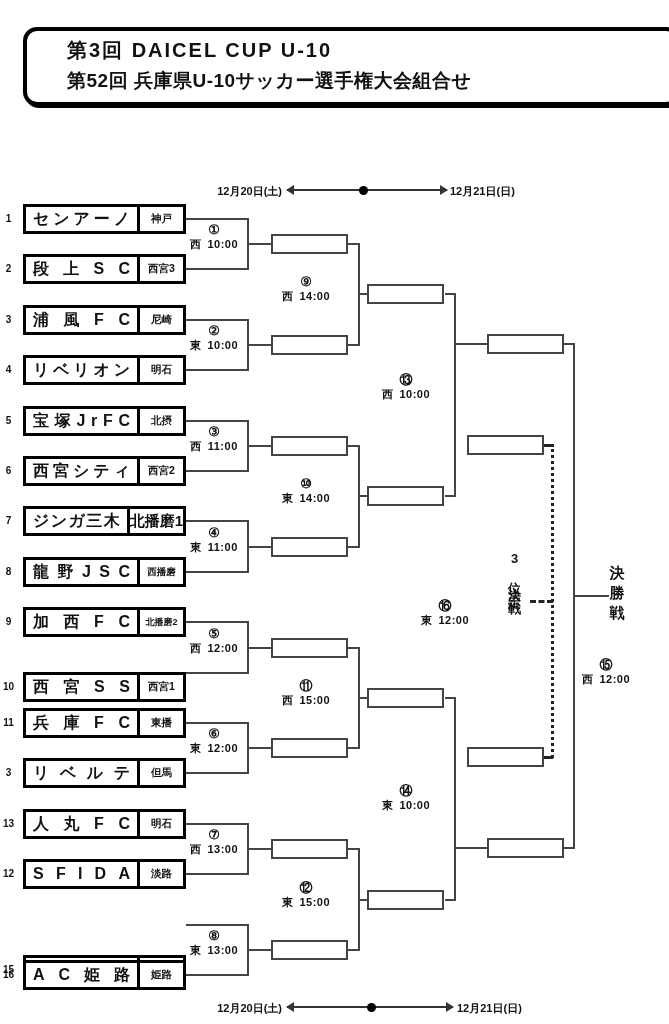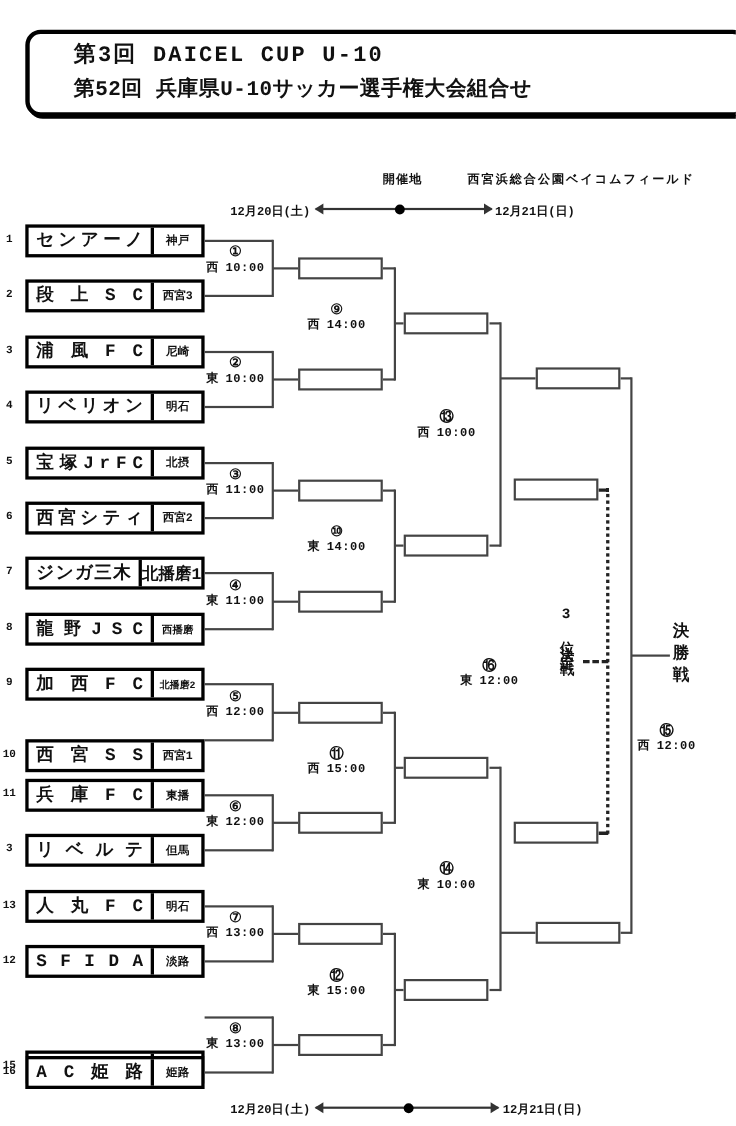--- a/index.html
+++ b/index.html
@@ -1,18 +1,18 @@
 <!DOCTYPE html>
 <html><head>
 <meta charset="utf-8">
 <style>
   html,body{margin:0;padding:0;background:#fff;}
   .page{
     position:relative; width:669px; height:1024px; background:#fff;
-    font-family:Liberation Mono, monospace;
+    font-family:Liberation Sans, sans-serif;
     color:#111; overflow:hidden;
   }
   
   .title-box{
     position:absolute; left:23px; top:27px; width:609px; height:67px;
     border:4px solid #000; border-radius:14px; background:#fff;
     box-shadow:2px 2px 0 #000;
     padding:4px 0 0 40px;
   }
   .title-line1{font-size:20px; font-weight:bold; letter-spacing:2px; line-height:31px; white-space:nowrap;}
@@ -62,23 +62,20 @@
 </head>
 <body>
 
 <div class="page">
 
   <div class="title-box">
     <div class="title-line1">第3回 DAICEL CUP U-10</div>
     <div class="title-line2">第52回 兵庫県U-10サッカー選手権大会組合せ</div>
   </div>
 
-  <div class="info-row" style="top:155px">
-    <span class="info-label">開催地</span><span class="info-value sp">西宮浜総合公園ベイコムフィールド</span>
-  </div>
 
   <span class="tl-label" style="left:150px;top:184px;width:132px;text-align:right">12月20日(土)</span>
   <div class="tl-arrow" style="left:287px;top:189px;width:160px">
     <span class="tl-dot" style="left:45%"></span>
   </div>
   <span class="tl-label" style="left:450px;top:184px">12月21日(日)</span>
 
   <span class="tl-label" style="left:150px;top:1001px;width:132px;text-align:right">12月20日(土)</span>
   <div class="tl-arrow" style="left:287px;top:1006px;width:166px">
     <span class="tl-dot" style="left:48%"></span>

